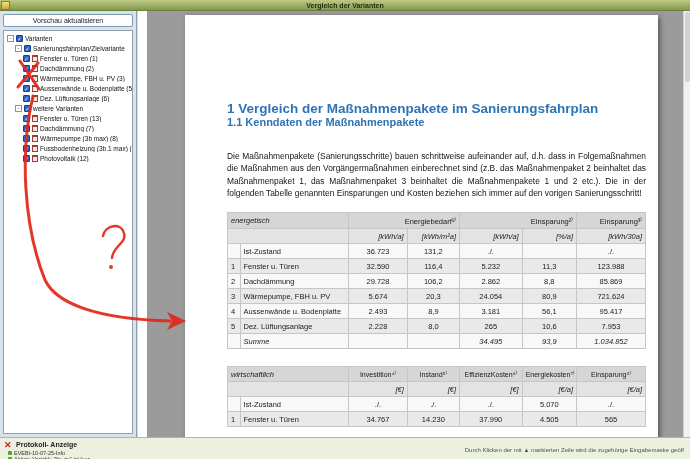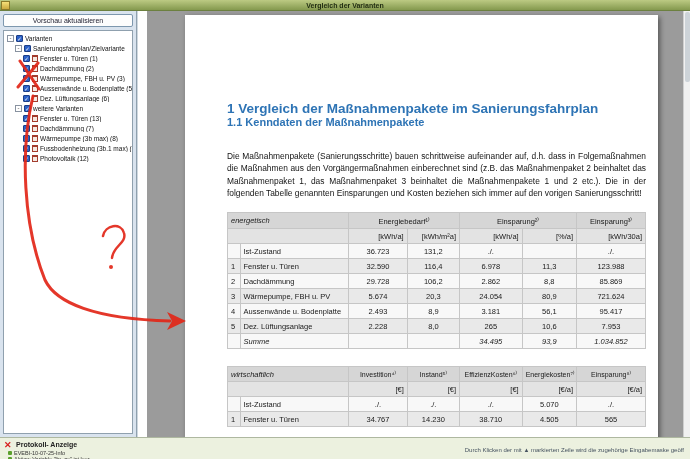--- a/index.html
+++ b/index.html
@@ -44,23 +44,23 @@
   .page h1 { margin-top:86px; font-size:13.5px; color:#2e74b5; font-weight:bold; }
   .page h2 { margin-top:0; font-size:11px; color:#2e74b5; font-weight:bold; }
   .page p { margin-top:22px; font-size:8.4px; line-height:1.47; text-align:justify; color:#141414; }
 
   table.doc-table { border-collapse:collapse; width:100%; margin-top:13px;
     font-size:7.5px; color:#1a1a1a; table-layout:fixed; }
   table.doc-table th, table.doc-table td { border:1px solid #c6c6c6; padding:2.5px 3px;
     font-weight:normal; overflow:hidden; }
   tr.group-row th { background:#d6d6d6; }
   th.group-label { font-style:italic; font-weight:bold; text-align:left; }
-  th.colgroup { text-align:center; }
+  th.colgroup { text-align:right; }
   th.colhead { text-align:center; font-size:7px; }
-  tr.units-row th { background:#e3e3e3; text-align:right; }
+  tr.units-row th { background:#e3e3e3; text-align:right;font-style:italic; }
   td.num { text-align:left; }
   td.name { text-align:left; }
   td.val { text-align:center; }
   tr td { background:#f8f8f8; }
   tr.alt td { background:#e9e9e9; }
   tr.sum td { font-style:italic; }
   #t2 { margin-top:17px; }
 
   
   .vscroll { position:absolute; right:0; top:11px; width:7px; height:426px;
@@ -207,21 +207,21 @@
               <td class="val">131,2</td>
               <td class="val">./.</td>
               <td class="val"></td>
               <td class="val">./.</td>
             </tr>
             <tr class="alt ">
               <td class="num">1</td>
               <td class="name">Fenster u. Türen</td>
               <td class="val">32.590</td>
               <td class="val">116,4</td>
-              <td class="val">6.978</td>
+              <td class="val">5.232</td>
               <td class="val">11,3</td>
               <td class="val">123.988</td>
             </tr>
             <tr class="">
               <td class="num">2</td>
               <td class="name">Dachdämmung</td>
               <td class="val">29.728</td>
               <td class="val">106,2</td>
               <td class="val">2.862</td>
               <td class="val">8,8</td>
@@ -302,21 +302,21 @@
               <td class="val">./.</td>
               <td class="val">./.</td>
               <td class="val">5.070</td>
               <td class="val">./.</td>
             </tr>
             <tr class="alt ">
               <td class="num">1</td>
               <td class="name">Fenster u. Türen</td>
               <td class="val">34.767</td>
               <td class="val">14.230</td>
-              <td class="val">38.710</td>
+              <td class="val">37.990</td>
               <td class="val">4.505</td>
               <td class="val">565</td>
             </tr>
           </tbody>
       </table>
     </div>
   </div>
 
   <div class="vscroll">
     <div class="vthumb"></div>

